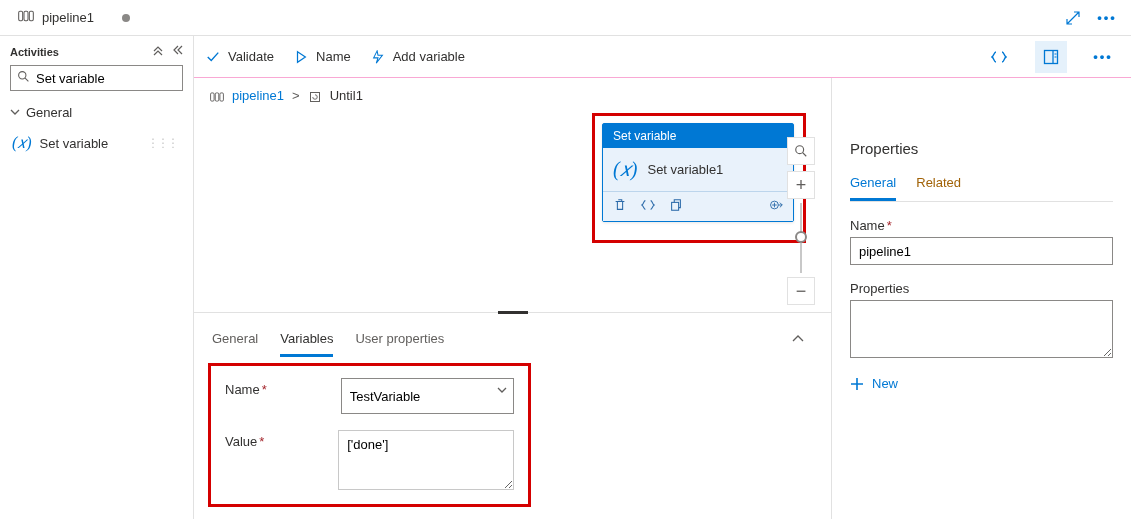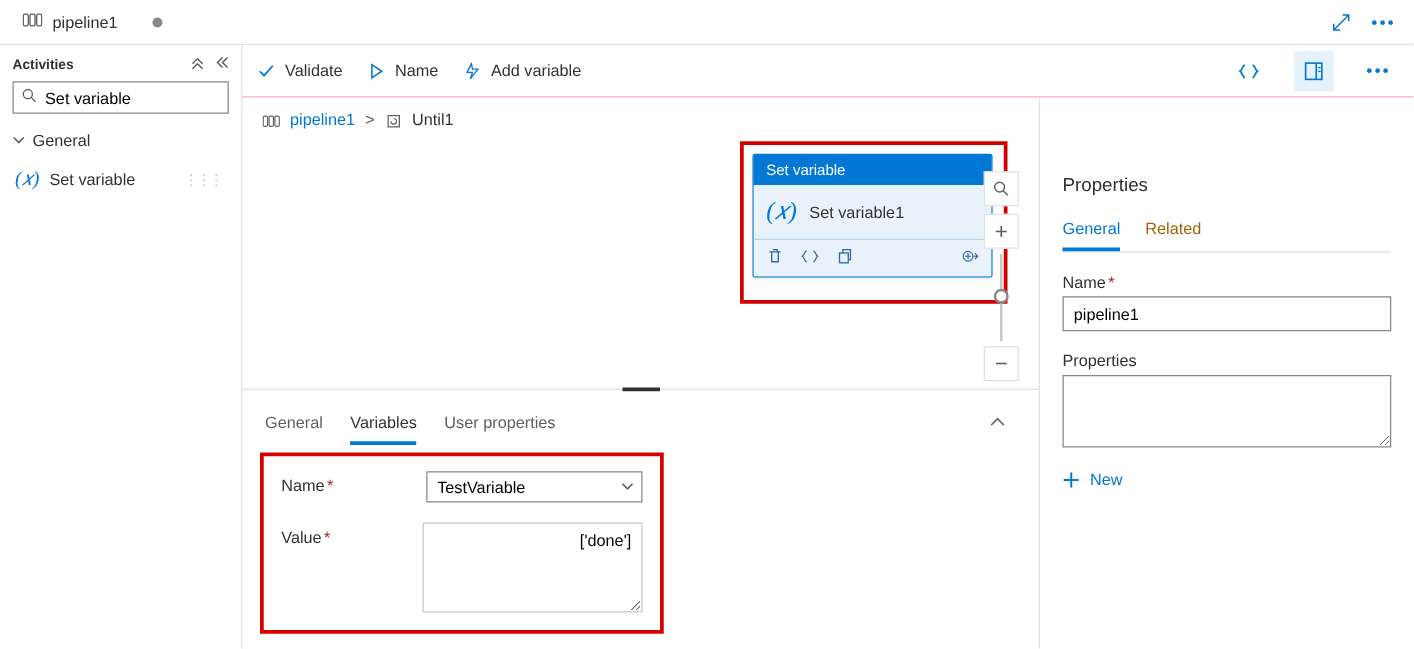--- a/index.html
+++ b/index.html
@@ -112,27 +112,27 @@
   .bp-tab { padding: 8px 0; color:#605e5c; cursor:pointer; font-size: 13px; border-bottom: 3px solid transparent; }
   .bp-tab.active { color:#323130; border-bottom-color:#0078d4; font-weight: 400; }
   .bp-tabs .spacer { flex:1; }
   .bp-collapse { color:#605e5c; cursor:pointer; padding: 8px; }
   .hb2 { margin: 6px 300px 12px 14px; border:3px solid #d40000; padding: 12px 14px 14px 14px; }
   .form-row { display:flex; align-items:flex-start; gap: 0; margin-bottom: 16px; }
   .form-label { width: 175px; padding-top: 4px; font-size: 13px; }
   .req { color:#a4262c; margin-left:2px; }
   .select-wrap { position:relative; width: 262px; }
   .select-input {
-    width: 100%; height: 25px; border:1px solid #8a8886; padding: 0 24px 0 8px;
+    width: 100%; height: 36px; border:1px solid #8a8886; padding: 0 24px 0 8px;
     font-size: 13px; background:#fff; outline:none;
   }
   .select-caret { position:absolute; right:6px; top:6px; color:#605e5c; pointer-events:none; }
   .textarea-input {
-    width: 262px; height: 72px; border:1px solid #c8c8c8; padding: 6px 8px;
-    font-size: 13px; resize: both; font-family: inherit; outline:none;text-align:right;
+    width: 262px; height: 60px; border:1px solid #c8c8c8; padding: 6px 8px;
+    font-size: 13px; resize: both; font-family: inherit; outline:none;
   }
 
   
   .props { width: 300px; border-left:1px solid #e1e1e1; padding: 14px 18px; display:flex; flex-direction:column; }
   .props-title { font-weight:400; font-size:15px; margin-bottom: 12px; margin-top: 48px; }
   .props-tabs { display:flex; gap: 20px; border-bottom:1px solid #e1e1e1; margin-bottom: 16px; }
   .props-tab { padding: 6px 0 8px 0; color:#a16207; cursor:pointer; font-size: 13px; border-bottom:3px solid transparent; }
   .props-tab.active { color:#0078d4; border-bottom-color:#0078d4; }
   .p-label { font-size:13px; margin-bottom:4px; }
   .p-input { width:100%; height:28px; border:1px solid #8a8886; padding: 0 8px; font-size: 13px; outline:none; margin-bottom: 16px; }

